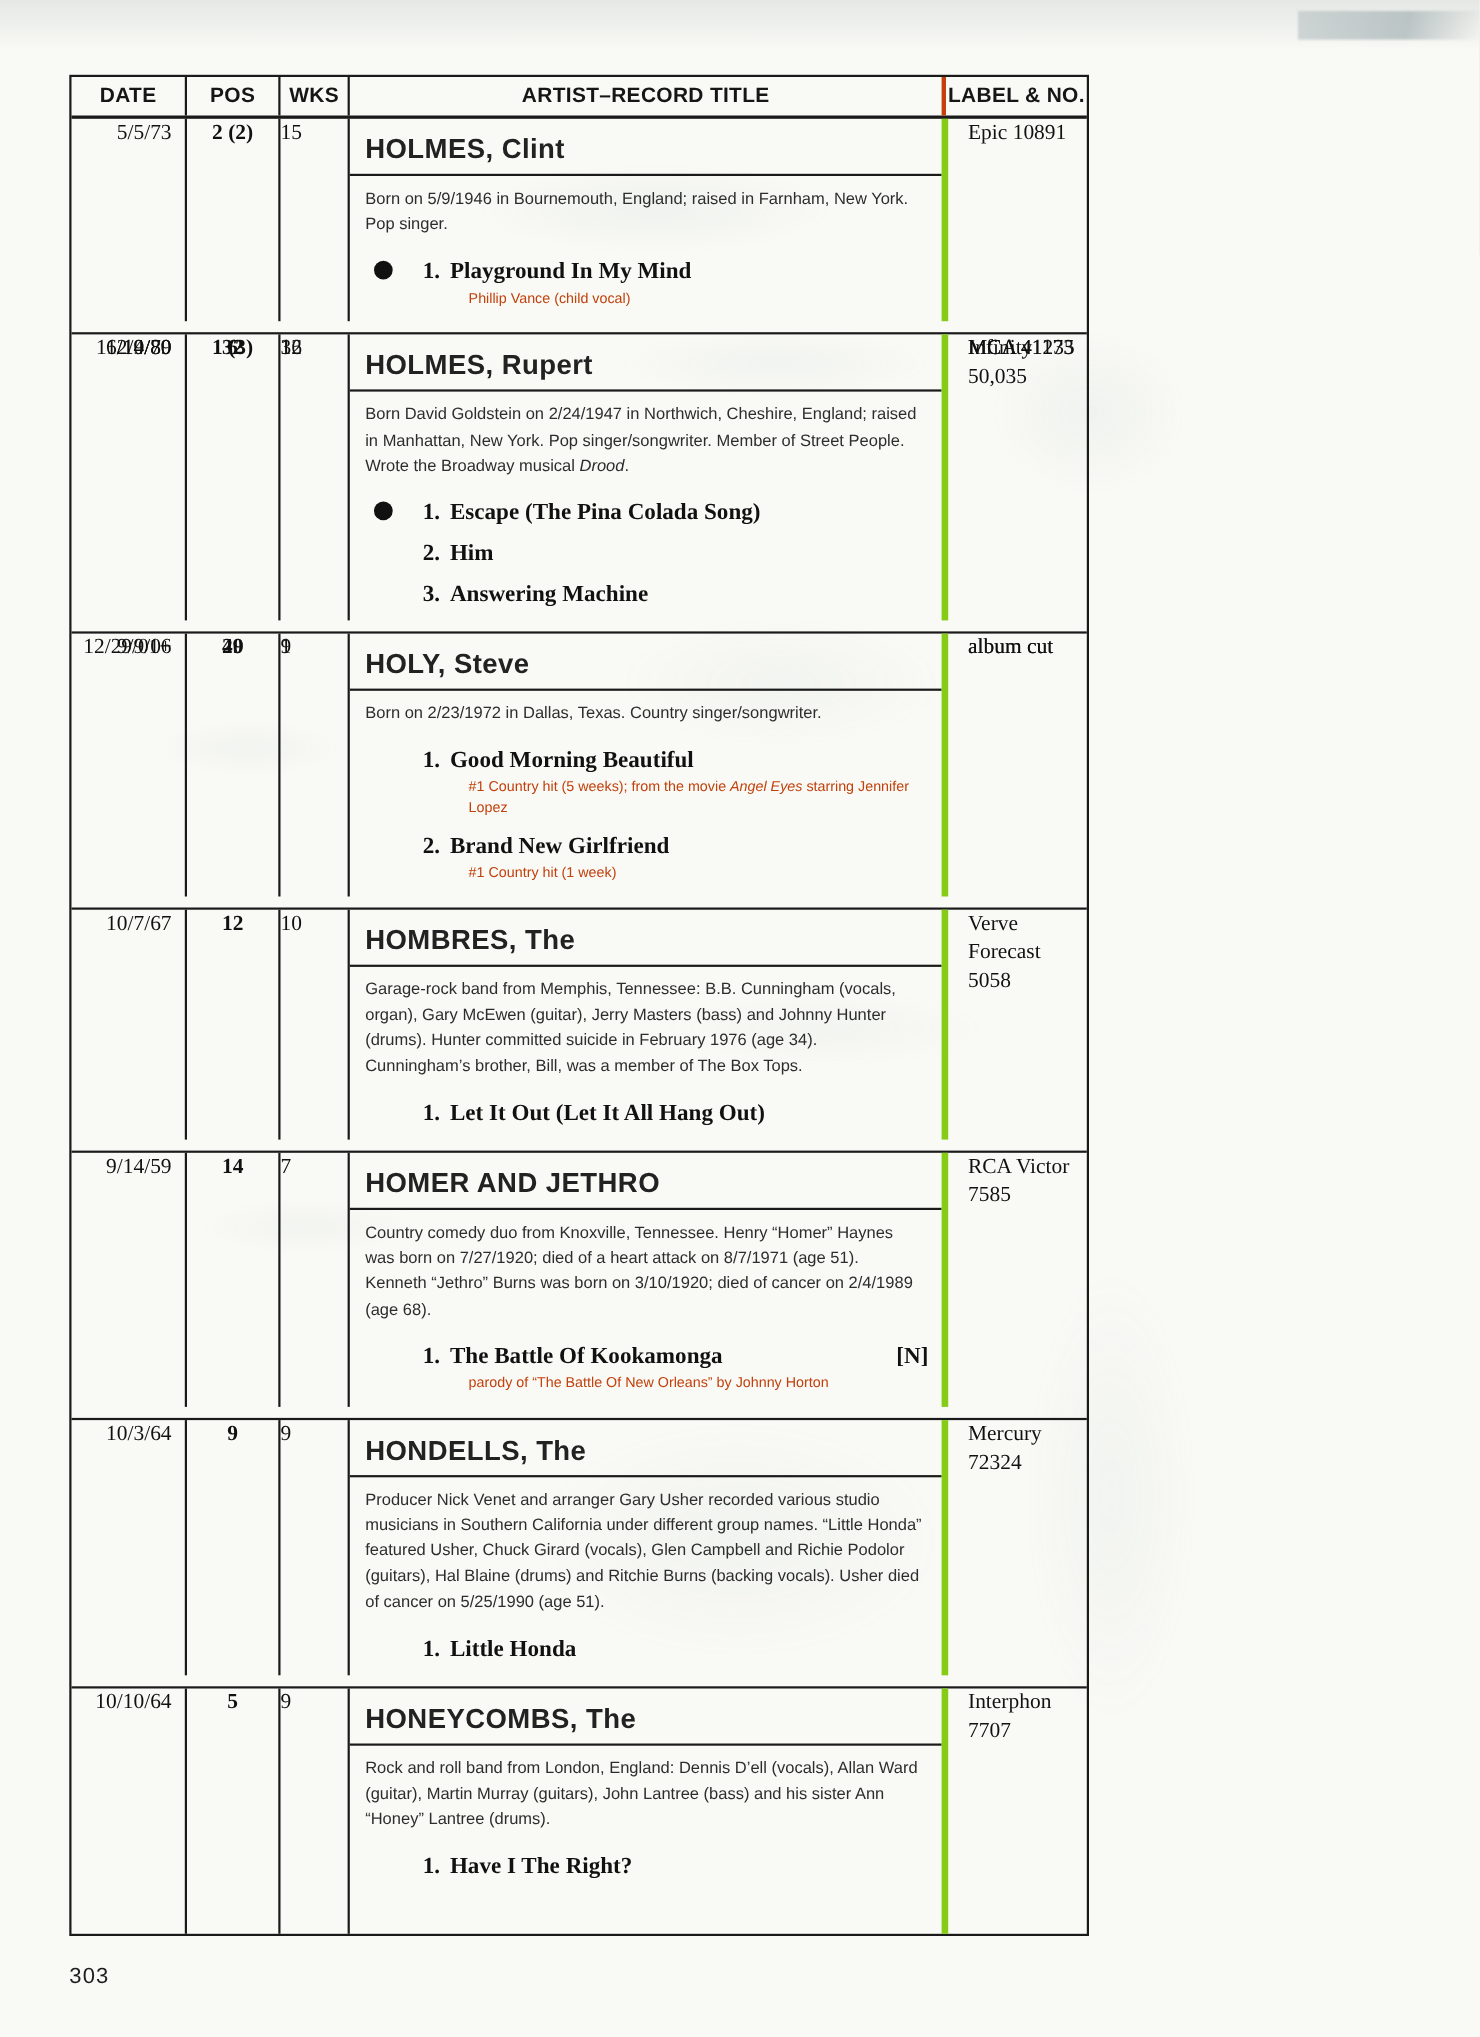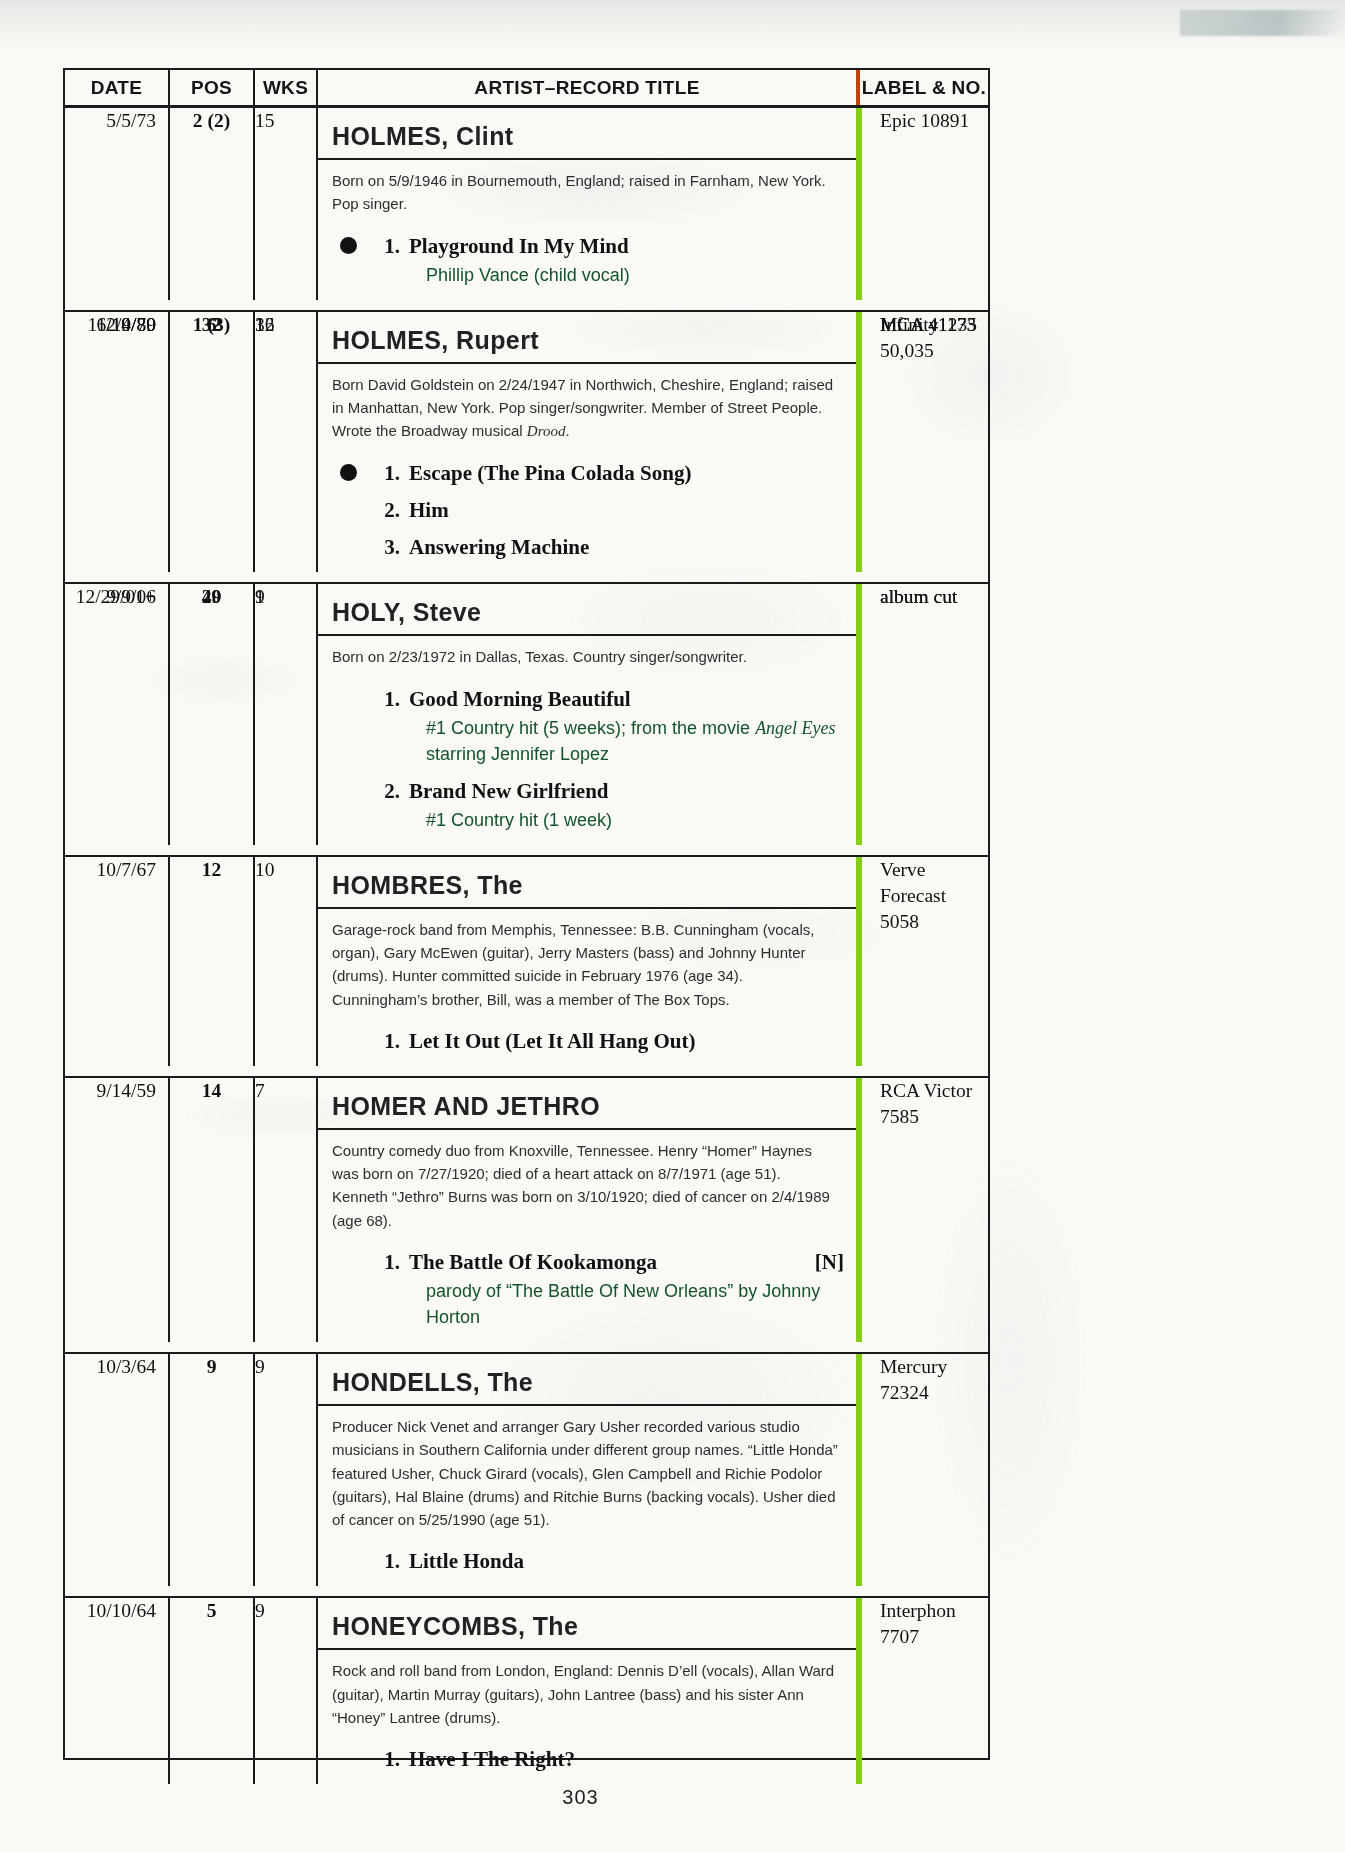--- a/index.html
+++ b/index.html
@@ -78,33 +78,33 @@
   }
   .songs{padding:8px 0 10px 0;}
   .song{position:relative;padding-top:7px;}
   .song-line{display:flex;align-items:baseline;width:100%;
     font-family:"Liberation Serif", serif;font-weight:bold;font-size:21px;line-height:30px;color:#111;}
   .gold-dot{position:absolute;left:22px;top:13px;width:17px;height:17px;border-radius:50%;background:#111;}
   .song-num{flex:none;width:82px;text-align:right;padding-right:9px;}
   .song-flag{margin-left:auto;padding-right:12px;}
   .song-note{
     margin:1px 0 2px 108px;max-width:432px;
-    font-family:"Liberation Sans", sans-serif;font-size:18px;line-height:1.45;color:#14532d;
+    font-family:"Liberation Sans", sans-serif;font-size:13px;line-height:1.45;color:#c2410c;
   }
   .entry{position:absolute;left:0;right:0;font-family:"Liberation Serif", serif;font-size:19.5px;line-height:26px;color:#111;}
   .date-entry{text-align:right;padding-right:12px;}
   .pos-entry{text-align:center;font-weight:bold;}
   .wks-entry{}
   .label-entry{padding-left:18px;}
 
   .page-number{
-    position:absolute;left:63px;top:1786px;width:1035px;text-align:center;
+    position:absolute;left:63px;top:1786px;width:1035px;
     font-size:20px;letter-spacing:1px;color:#1d1d1d;
   }
-  i{font-style:italic;font-family:Liberation Serif, serif;}
+  i{font-style:italic;}
 </style>
 </head>
 <body>
 
 <div class="page">
   <div class="scan-wash"></div>
   <div class="scan-smudge"></div>
   <div class="bleed b1"></div>
   <div class="bleed b2"></div>
   <div class="bleed b3"></div>

